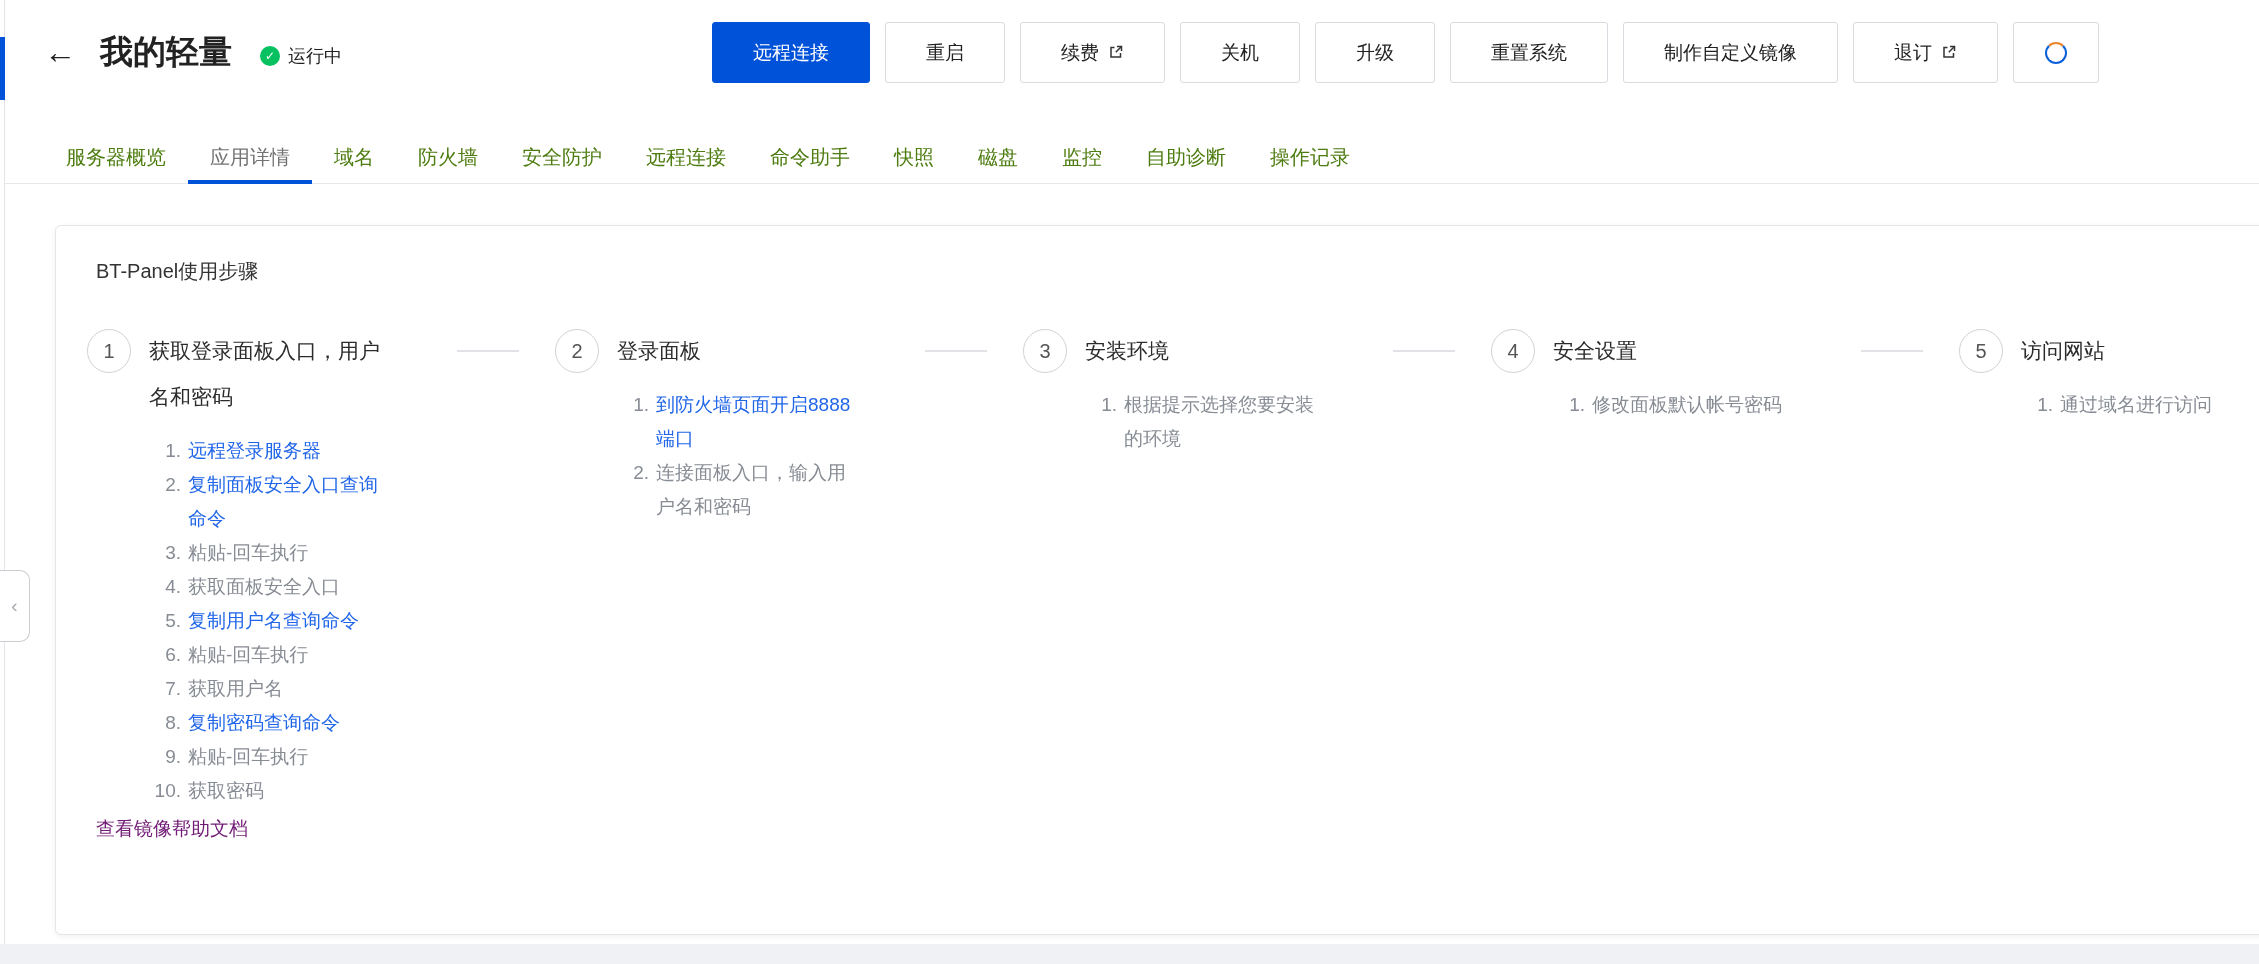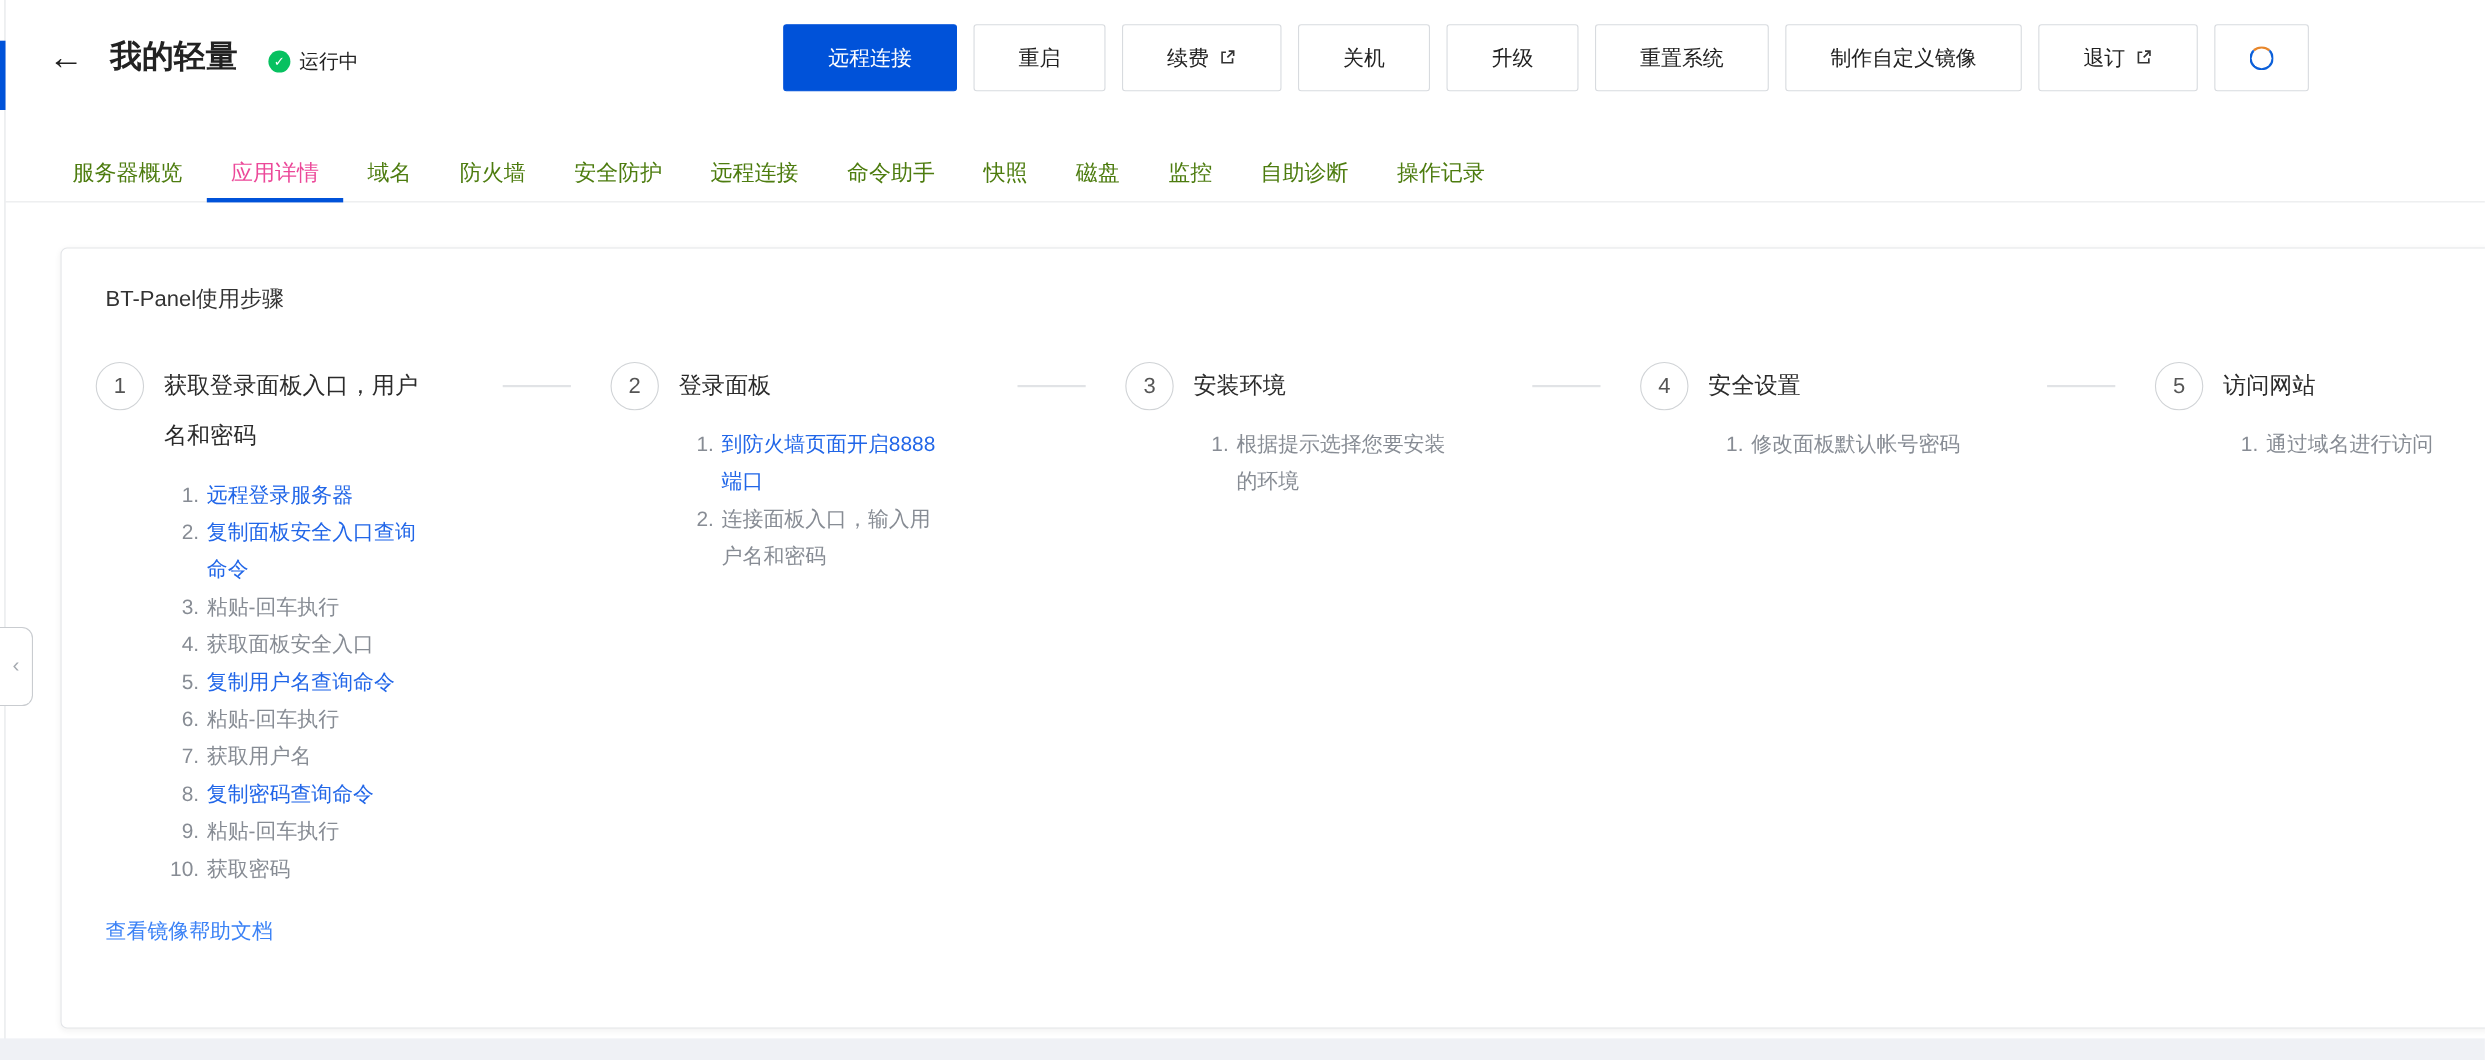--- a/index.html
+++ b/index.html
@@ -16,21 +16,21 @@
   .collapse-handle {
     position:absolute; left:0; top:570px; width:30px; height:72px; background:#fff;
     border:1px solid #c9ccd0; border-left:none; border-radius:0 10px 10px 0;
     display:flex; align-items:center; justify-content:center;
     color:#a5aab0; font-size:19px; z-index:5; cursor:pointer;
   }
 
   
   .header { position:absolute; left:44px; top:20px; height:64px; display:flex; align-items:center; z-index:3; }
   .back { font-size:32px; color:#222; margin-right:24px; cursor:pointer; line-height:1; }
-  .title { font-size:29px; font-weight:600; color:#222; white-space:nowrap; }
+  .title { font-size:33px; font-weight:600; color:#222; white-space:nowrap; }
   .status { display:flex; align-items:center; margin-left:28px; margin-top:8px; }
   .status-dot { width:20px; height:20px; border-radius:50%; background:#07c160; color:#fff;
     display:flex; align-items:center; justify-content:center; font-size:12px; font-weight:700; }
   .status-dot::after { content:"✓"; }
   .status-label { margin-left:8px; font-size:18px; color:#222; white-space:nowrap;text-align:right; }
 
   
   .actions { position:absolute; left:712px; top:22px; display:flex; gap:15px; height:61px; z-index:3; }
   .btn {
     display:flex; align-items:center; justify-content:center; gap:9px;
@@ -41,21 +41,21 @@
   .btn.primary { background:#0052d9; border-color:#0052d9; color:#fff; }
   .btn .ext-icon { display:inline-flex; margin-top:-2px; }
   .btn-overflow { width:86px; padding:0; }
   .ring-icon { width:22px; height:22px; border:2.5px solid #0b5fd9; border-radius:50%;
     border-top-color:#e8862a; display:inline-block; }
 
   
   .tabs { position:absolute; left:44px; top:130px; display:flex; z-index:3; }
   .tab { position:relative; height:54px; padding:0 22px; display:flex; align-items:center;
     font-size:20px; color:#4d7c0f; cursor:pointer; white-space:nowrap; }
-  .tab.active { color:#ec4899; }
+  .tab.active { color:#737373; }
   .tab.active::after { content:""; position:absolute; left:0; right:0; bottom:0; height:4px; background:#0052d9; }
   .tabs-border { position:absolute; left:5px; right:0; top:183px; height:1px; background:#e7e8ea; z-index:2; }
 
   
   .card {
     position:absolute; left:55px; top:225px; width:2230px; height:710px;
     background:#fff; border:1px solid #e3e5e8; border-radius:6px;
     box-shadow:0 2px 6px rgba(31,35,41,0.06);
     padding:32px 40px 28px 40px; z-index:3;
   }
@@ -72,21 +72,21 @@
     font-size:20px; color:#555; }
   .step-title { margin-left:18px; font-size:21px; line-height:46px; color:#2b2b2b; max-width:240px; margin-top:-1px; }
 
   .step-list { margin:14px 0 0 60px; padding:0; list-style:none;
     font-size:19px; line-height:34px; color:#878c94; }
   .step-list li { display:flex; }
   .li-num { flex:0 0 auto; width:34px; text-align:right; margin-right:7px; color:#878c94; }
   .li-text { max-width:196px; }
   .step-list a { color:#2166e8; text-decoration:none; cursor:pointer; }
 
-  .help-link { display:inline-block; margin-top:26px; font-size:19px; color:#3b82f6; text-decoration:none; cursor:pointer; }
+  .help-link { display:inline-block; margin-top:8px; font-size:19px; color:#701a75; text-decoration:none; cursor:pointer; }
 
   .bottom-strip { position:absolute; left:0; right:0; bottom:0; height:20px; background:#eff1f5; z-index:4; }
 </style>
 </head>
 <body>
 
 <div class="page">
 
   <div class="v-divider"></div>
   <div class="nav-indicator"></div>

